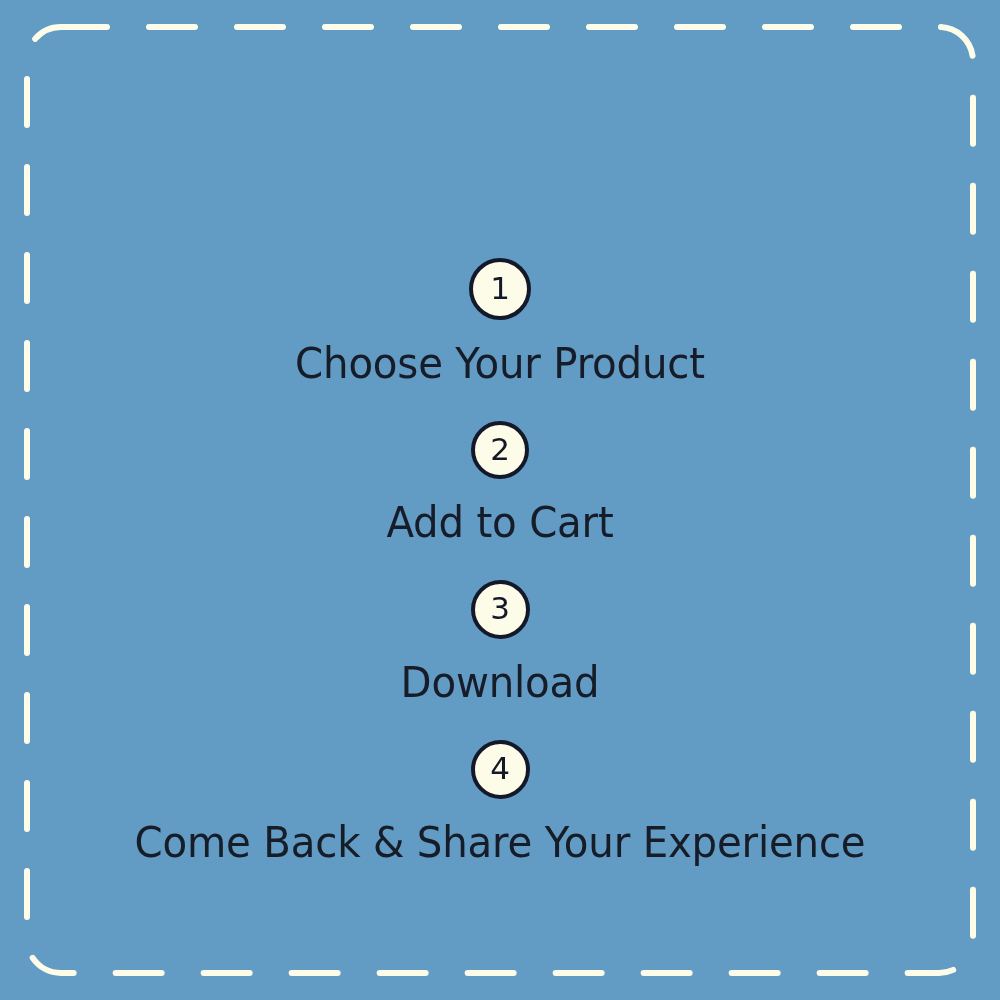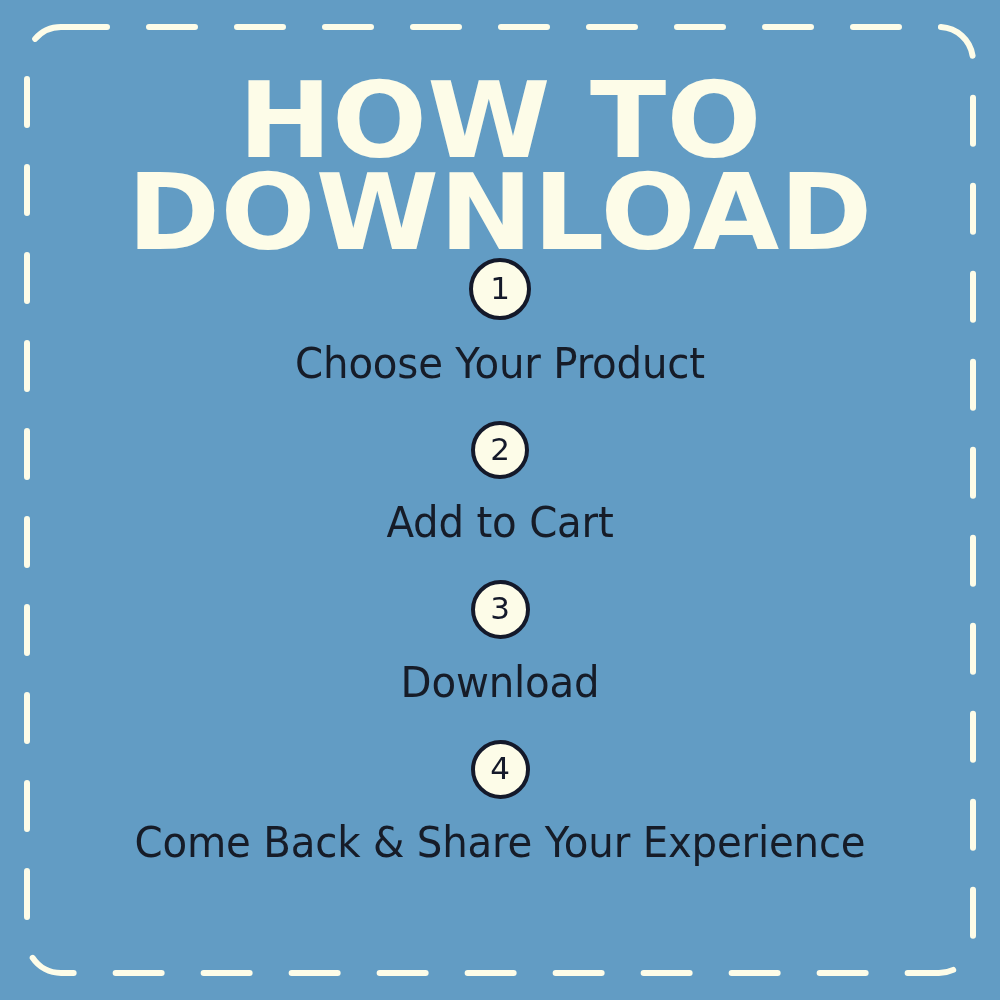--- a/index.html
+++ b/index.html
@@ -117,24 +117,20 @@
 </style>
 </head>
 <body>
 
 <div id="poster">
 
   <svg class="dashed-frame" viewBox="0 0 952 952" width="952" height="952" aria-hidden="true">
     <rect x="3" y="3" width="946" height="946" rx="34" ry="34"></rect>
   </svg>
 
-  <div class="heading">
-    <span class="heading-line1">HOW TO</span>
-    <span class="heading-line2">DOWNLOAD</span>
-  </div>
 
   <div class="steps">
 
     <div class="step step-1">
       <div class="step-badge">
         <span class="step-badge-num">1</span>
       </div>
       <div class="step-label">Choose Your Product</div>
     </div>
 

